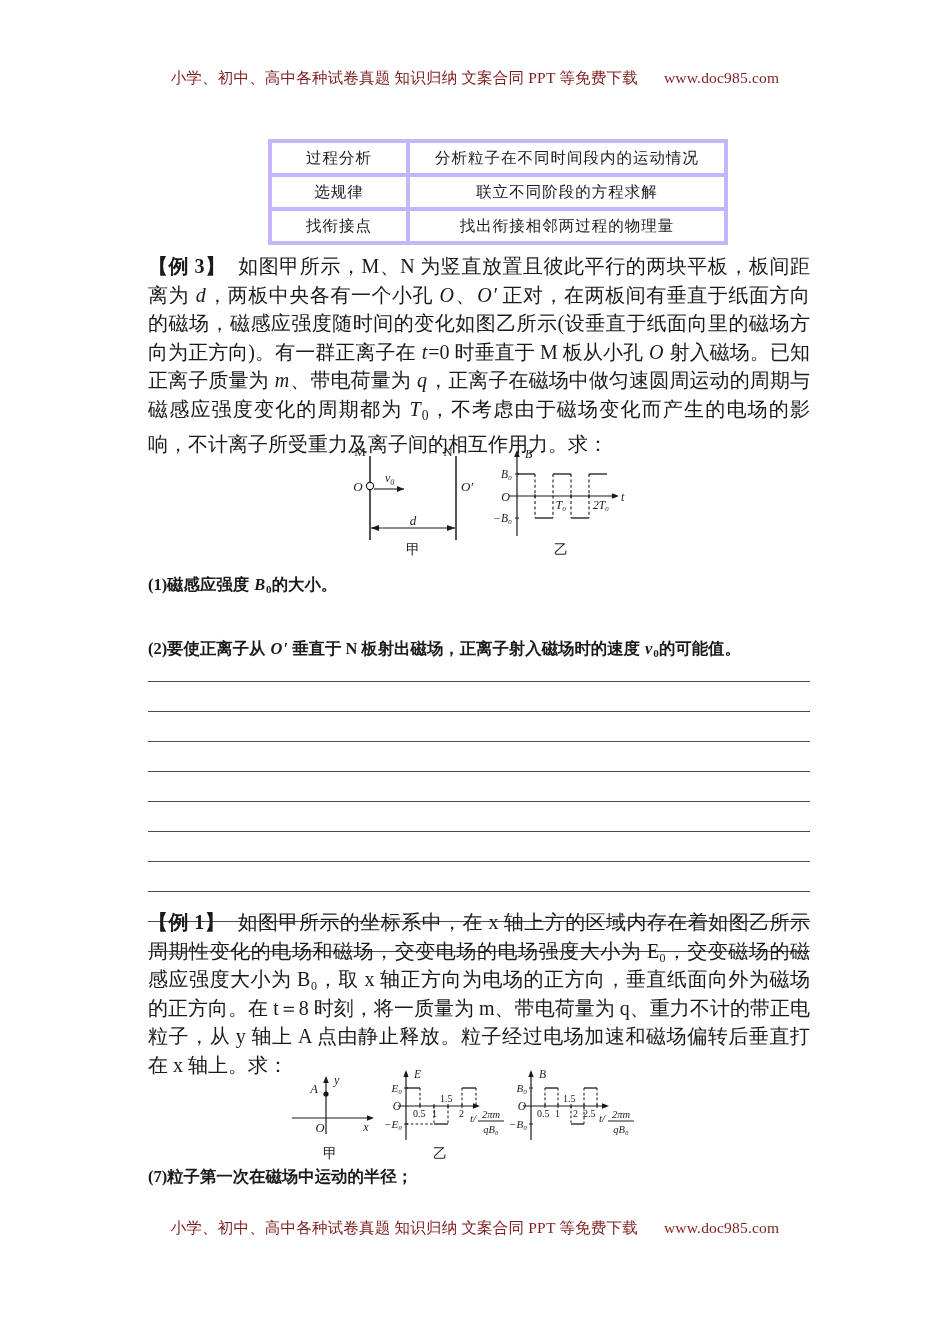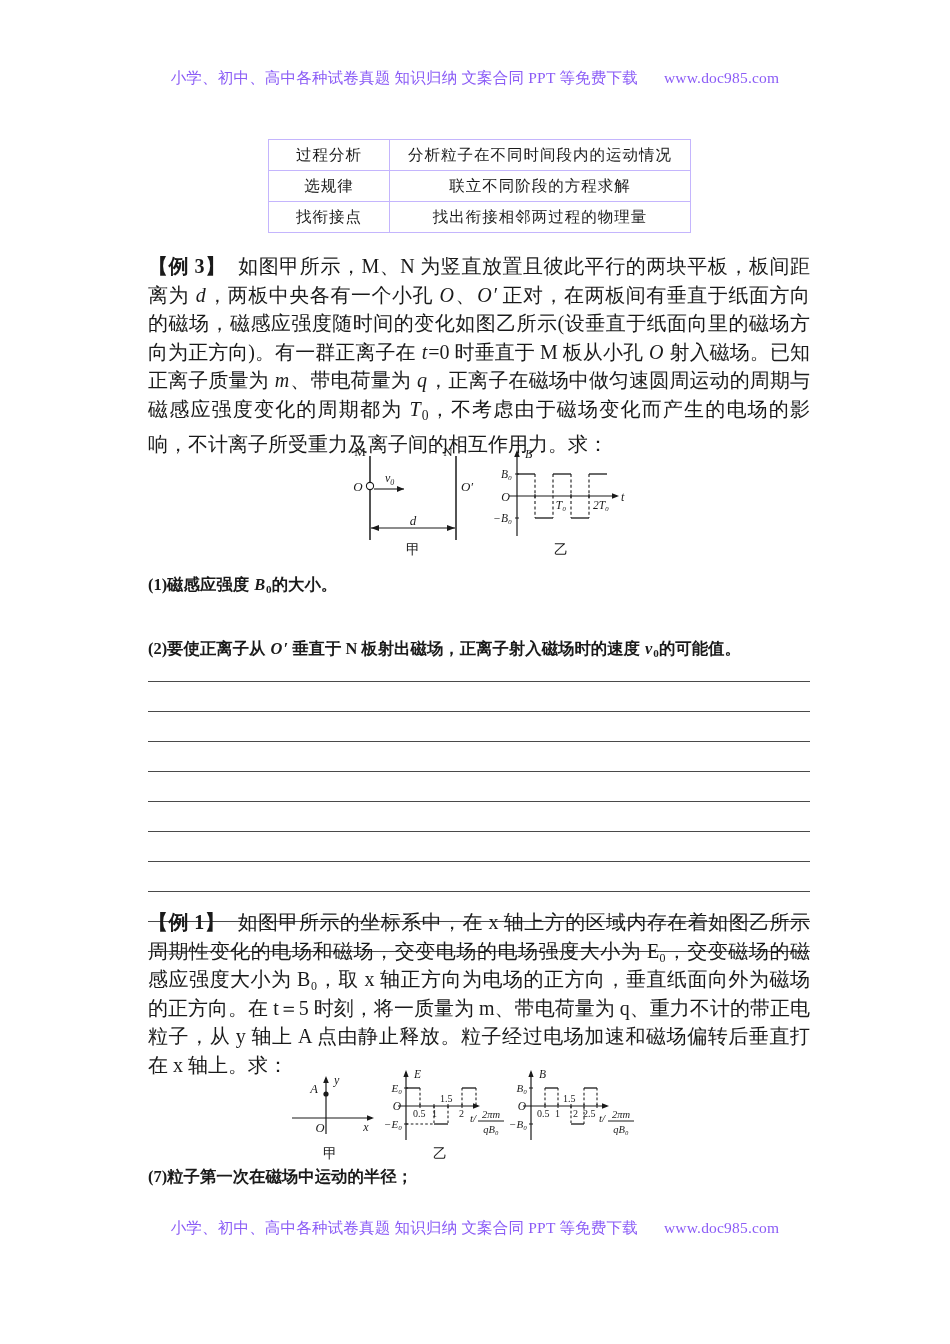--- a/index.html
+++ b/index.html
@@ -14,39 +14,39 @@
     overflow: hidden;
   }
   .page { position: relative; width: 950px; height: 1344px; }
 
   
   .runhead {
     position: absolute;
     left: 0; width: 950px;
     text-align: center;
     font-size: 15.5px;
-    color: #8b5cf6;
+    color: #7f1d1d;
     letter-spacing: 0.2px;
   }
   .runhead .url { font-family: "Liberation Serif", serif; margin-left: 26px; }
   .runhead-top { top: 68px; }
   .runhead-bottom { top: 1218px; }
 
   
   .tbl-wrap { position: absolute; left: 268px; top: 139px; }
   table.summary {
     border-collapse: collapse;
     font-size: 15.5px;
   }
   table.summary td {
-    border: 1px solid #c4b5fd;
+    border: 4px solid #c4b5fd;
     height: 30px;
     text-align: center;
     vertical-align: middle;
-    padding: 0 5px;
+    padding: 0 12px;
     letter-spacing: 1px;
   }
   table.summary td.c1 { width: 110px; }
   table.summary td.c2 { width: 290px; margin-top: 32px; }
 
   
   .block {
     position: absolute;
     left: 148px;
     width: 662px;
@@ -188,21 +188,21 @@
     <div class="rule"></div>
     <div class="rule"></div>
     <div class="rule"></div>
     <div class="rule"></div>
     <div class="rule"></div>
     <div class="rule"></div>
     <div class="rule"></div>
   </div>
 
   <div class="block" style="top:908px;">
-    <span class="exnum">【例 1】</span><span class="gap"></span><span>如图甲所示的坐标系中，在 x 轴上方的区域内存在着如图乙所示周期性变化的电场和磁场，交变电场的电场强度大小为 E₀，交变磁场的磁感应强度大小为 B₀，取 x 轴正方向为电场的正方向，垂直纸面向外为磁场的正方向。在 t＝5 时刻，将一质量为 m、带电荷量为 q、重力不计的带正电粒子，从 y 轴上 A 点由静止释放。粒子经过电场加速和磁场偏转后垂直打在 x 轴上。求：</span>
+    <span class="exnum">【例 1】</span><span class="gap"></span><span>如图甲所示的坐标系中，在 x 轴上方的区域内存在着如图乙所示周期性变化的电场和磁场，交变电场的电场强度大小为 E₀，交变磁场的磁感应强度大小为 B₀，取 x 轴正方向为电场的正方向，垂直纸面向外为磁场的正方向。在 t＝8 时刻，将一质量为 m、带电荷量为 q、重力不计的带正电粒子，从 y 轴上 A 点由静止释放。粒子经过电场加速和磁场偏转后垂直打在 x 轴上。求：</span>
   </div>
 
   <div class="fig" style="left:278px; top:1072px;">
     <svg width="110" height="92" viewBox="0 0 110 92">
       <line x1="48" y1="6" x2="48" y2="62" stroke="#1a1a1a" stroke-width="1.2"></line>
       <path d="M48 4 L45.2 11 L50.8 11 Z" fill="#1a1a1a"></path>
       <line x1="14" y1="46" x2="94" y2="46" stroke="#1a1a1a" stroke-width="1.2"></line>
       <path d="M96 46 L89 43.2 L89 48.8 Z" fill="#1a1a1a"></path>
       <circle cx="48" cy="22" r="2.6" fill="#1a1a1a"></circle>
       <text x="40" y="21" font-size="12.5" class="it" text-anchor="end">A</text>

